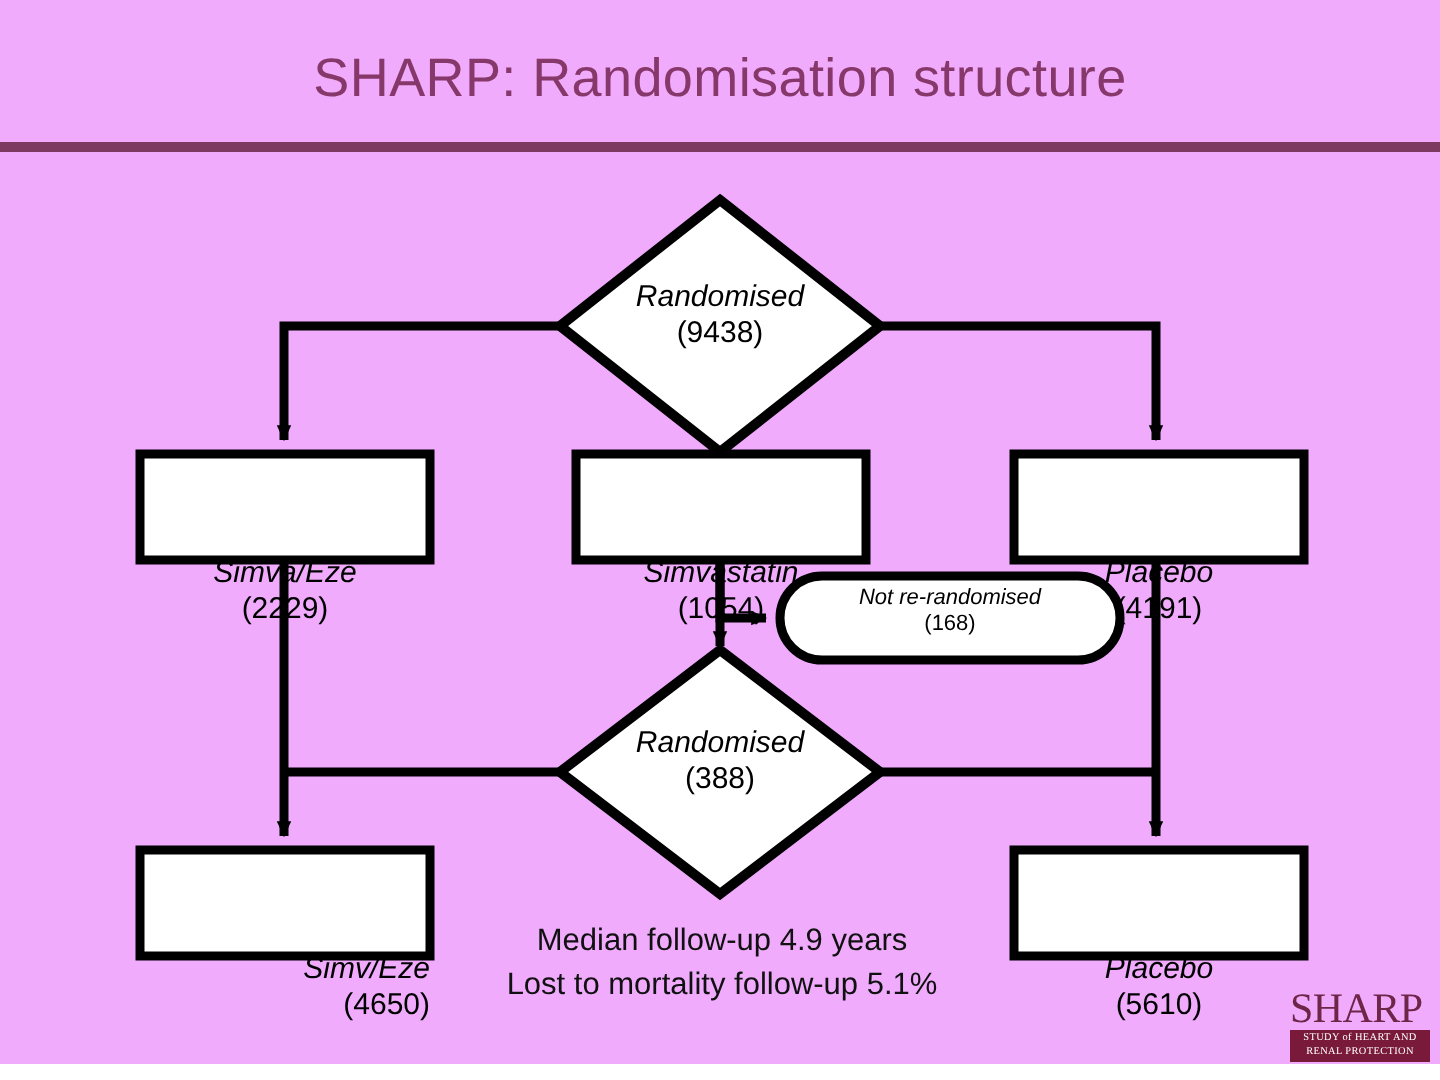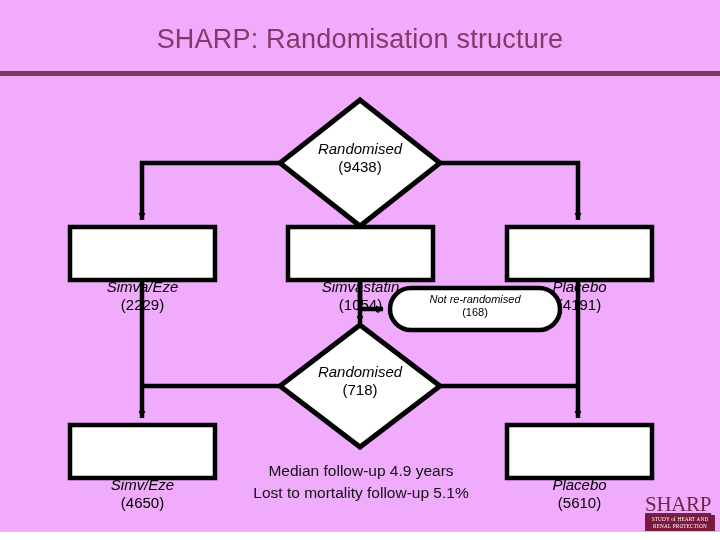--- a/index.html
+++ b/index.html
@@ -92,21 +92,20 @@
     top: 0;
     width: 70px;
     height: 24px;
     font-family: "Liberation Serif", serif;
     font-size: 21px;
     color: #6E2547;
     letter-spacing: -0.3px;
     line-height: 24px;
     text-align: left;
     white-space: nowrap;
-    text-decoration: underline;
   }
   #logo-banner {
     position: absolute;
     left: 0;
     top: 23px;
     width: 70px;
     background: #7A1A3B;
     padding: 1px 0 2px 0;
   }
   #logo-banner span {
@@ -205,24 +204,24 @@
     <span class="l2">(4191)</span>
   </div>
 
   <div class="node-label pill-label" style="left:390px; top:293px; width:170px;">
     <span class="l1">Not re-randomised</span>
     <span class="l2">(168)</span>
   </div>
 
   <div class="node-label dia-label" style="left:280px; top:363px; width:160px;">
     <span class="l1">Randomised</span>
-    <span class="l2">(718)</span>
-  </div>
-
-  <div class="node-label box-label" style="left:70px; top:432px; width:145px;">
+    <span class="l2">(388)</span>
+  </div>
+
+  <div class="node-label box-label" style="left:70px; top:432px; width:145px;text-align:right;">
     <span class="l1">Simv/Eze</span>
     <span class="l2">(4650)</span>
   </div>
 
   <div class="node-label box-label" style="left:507px; top:432px; width:145px;">
     <span class="l1">Placebo</span>
     <span class="l2">(5610)</span>
   </div>
 
   <div id="footnote">

